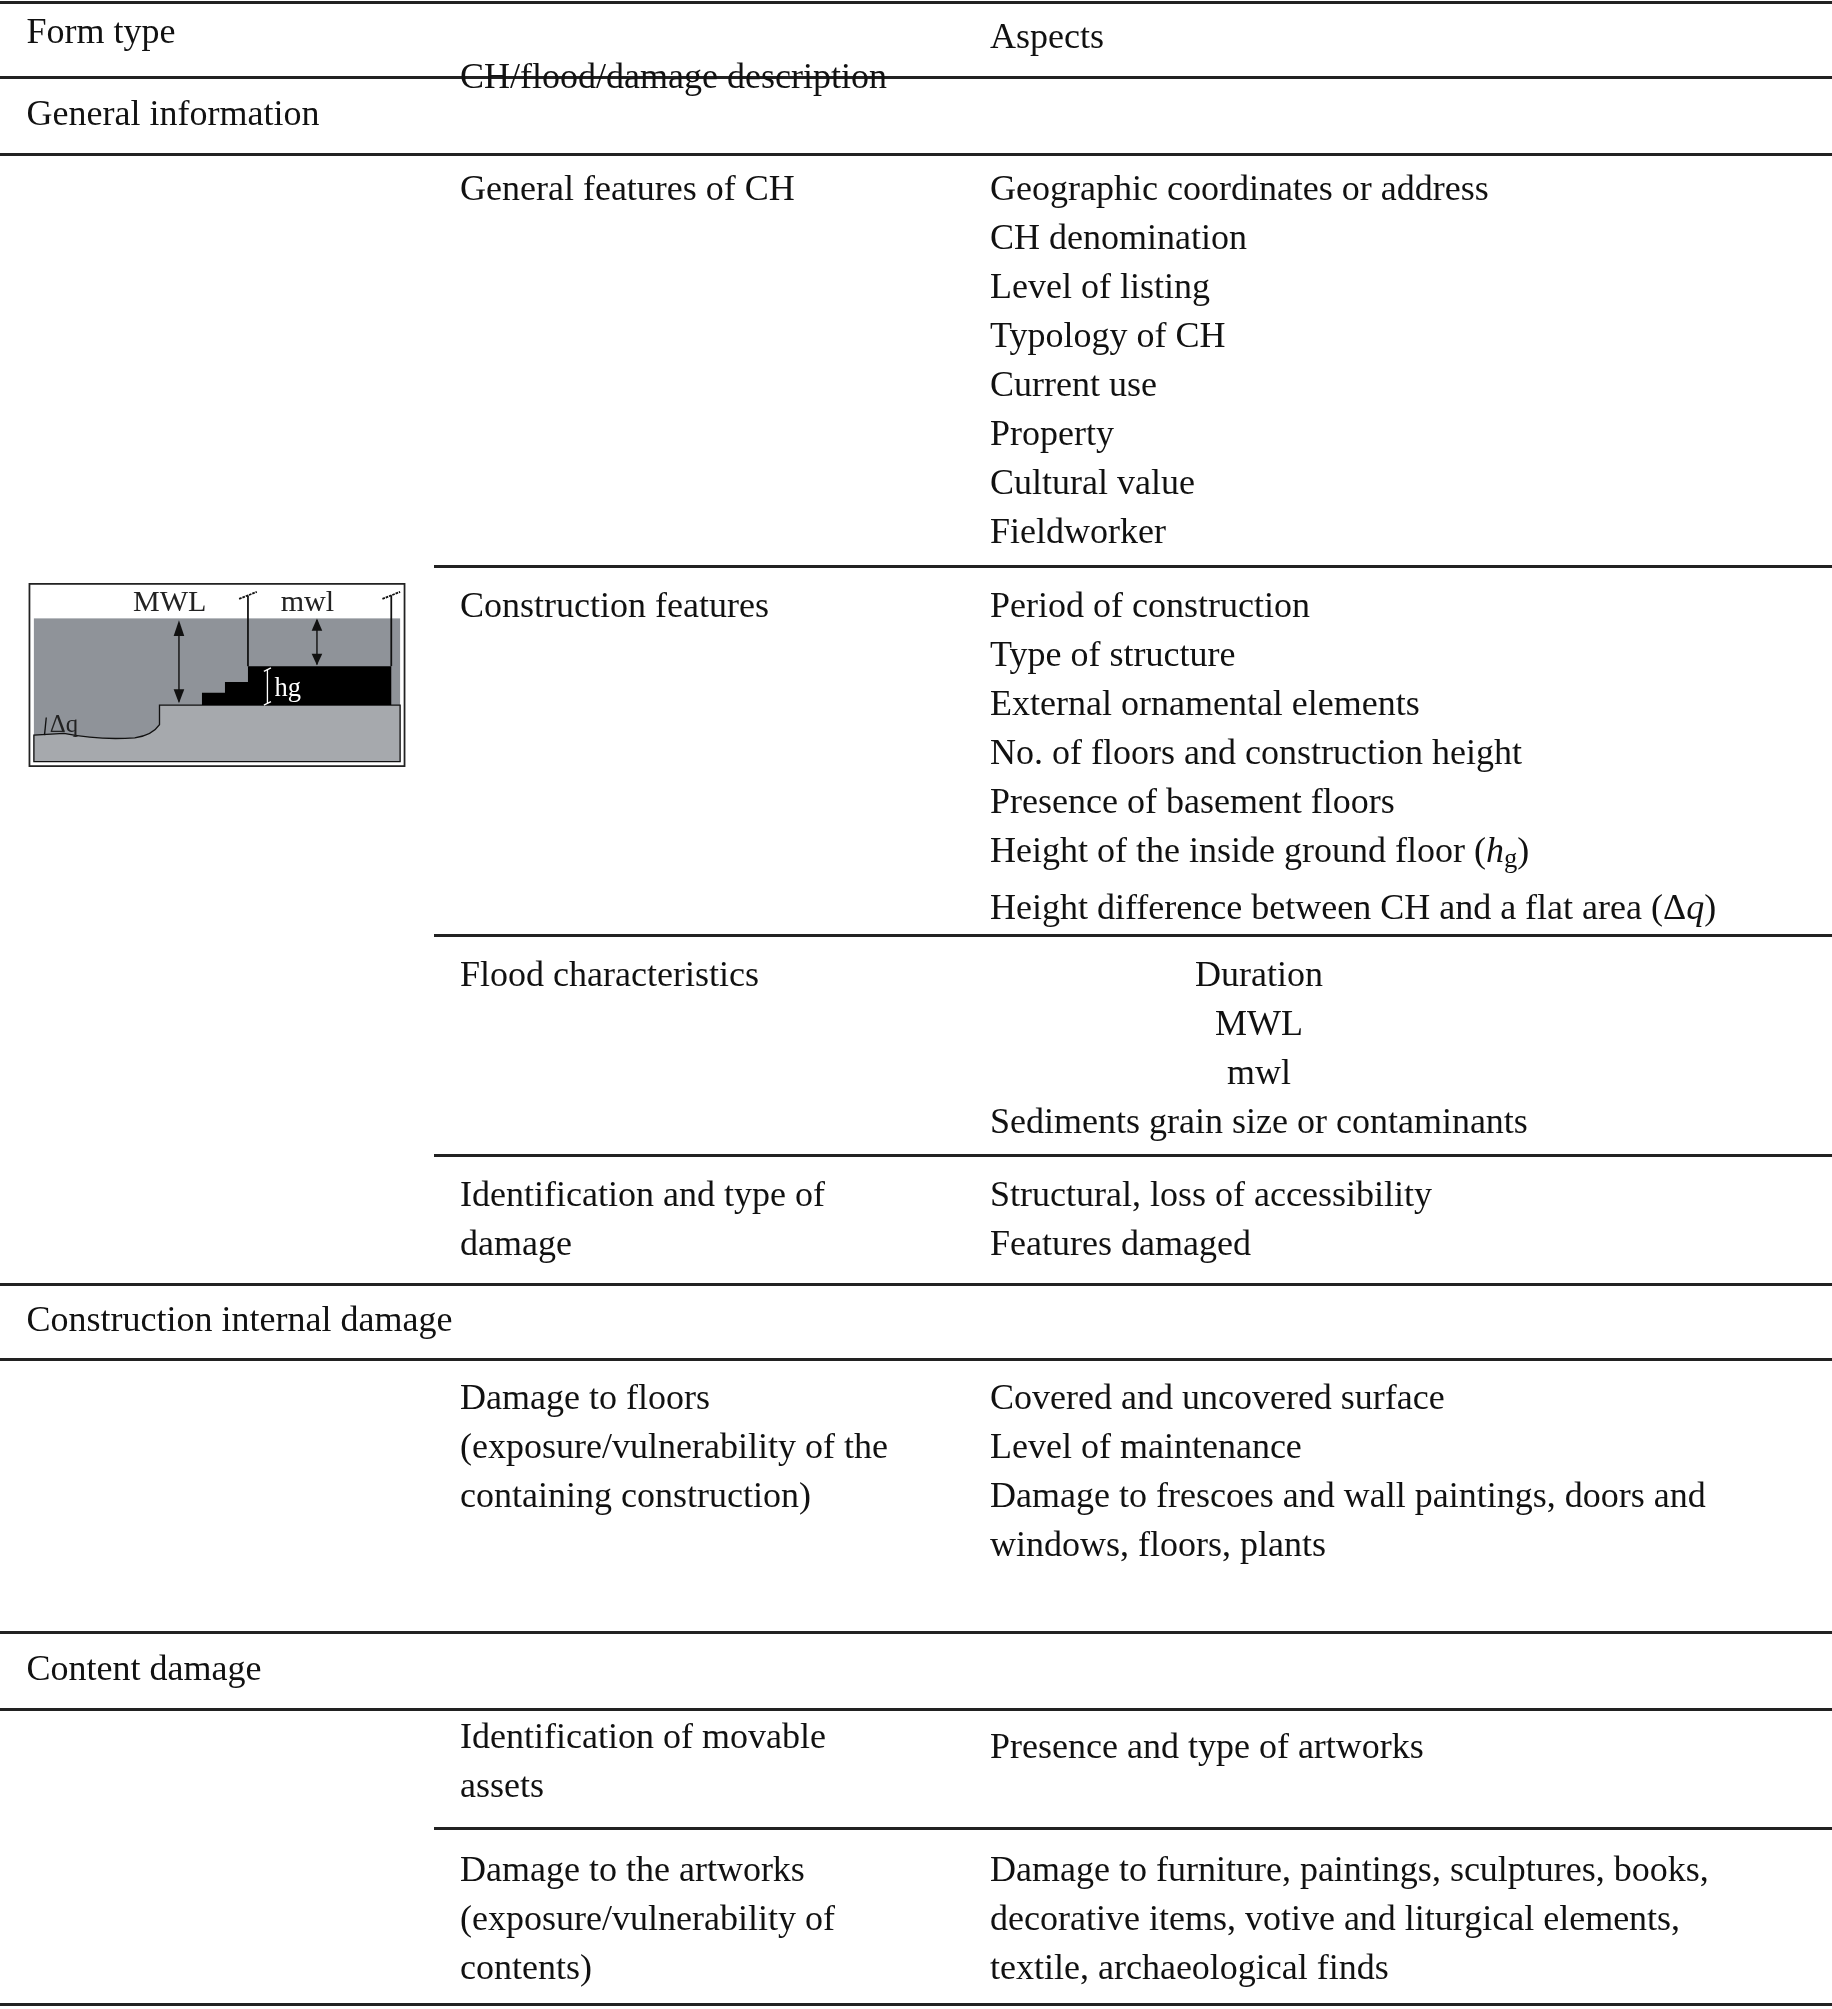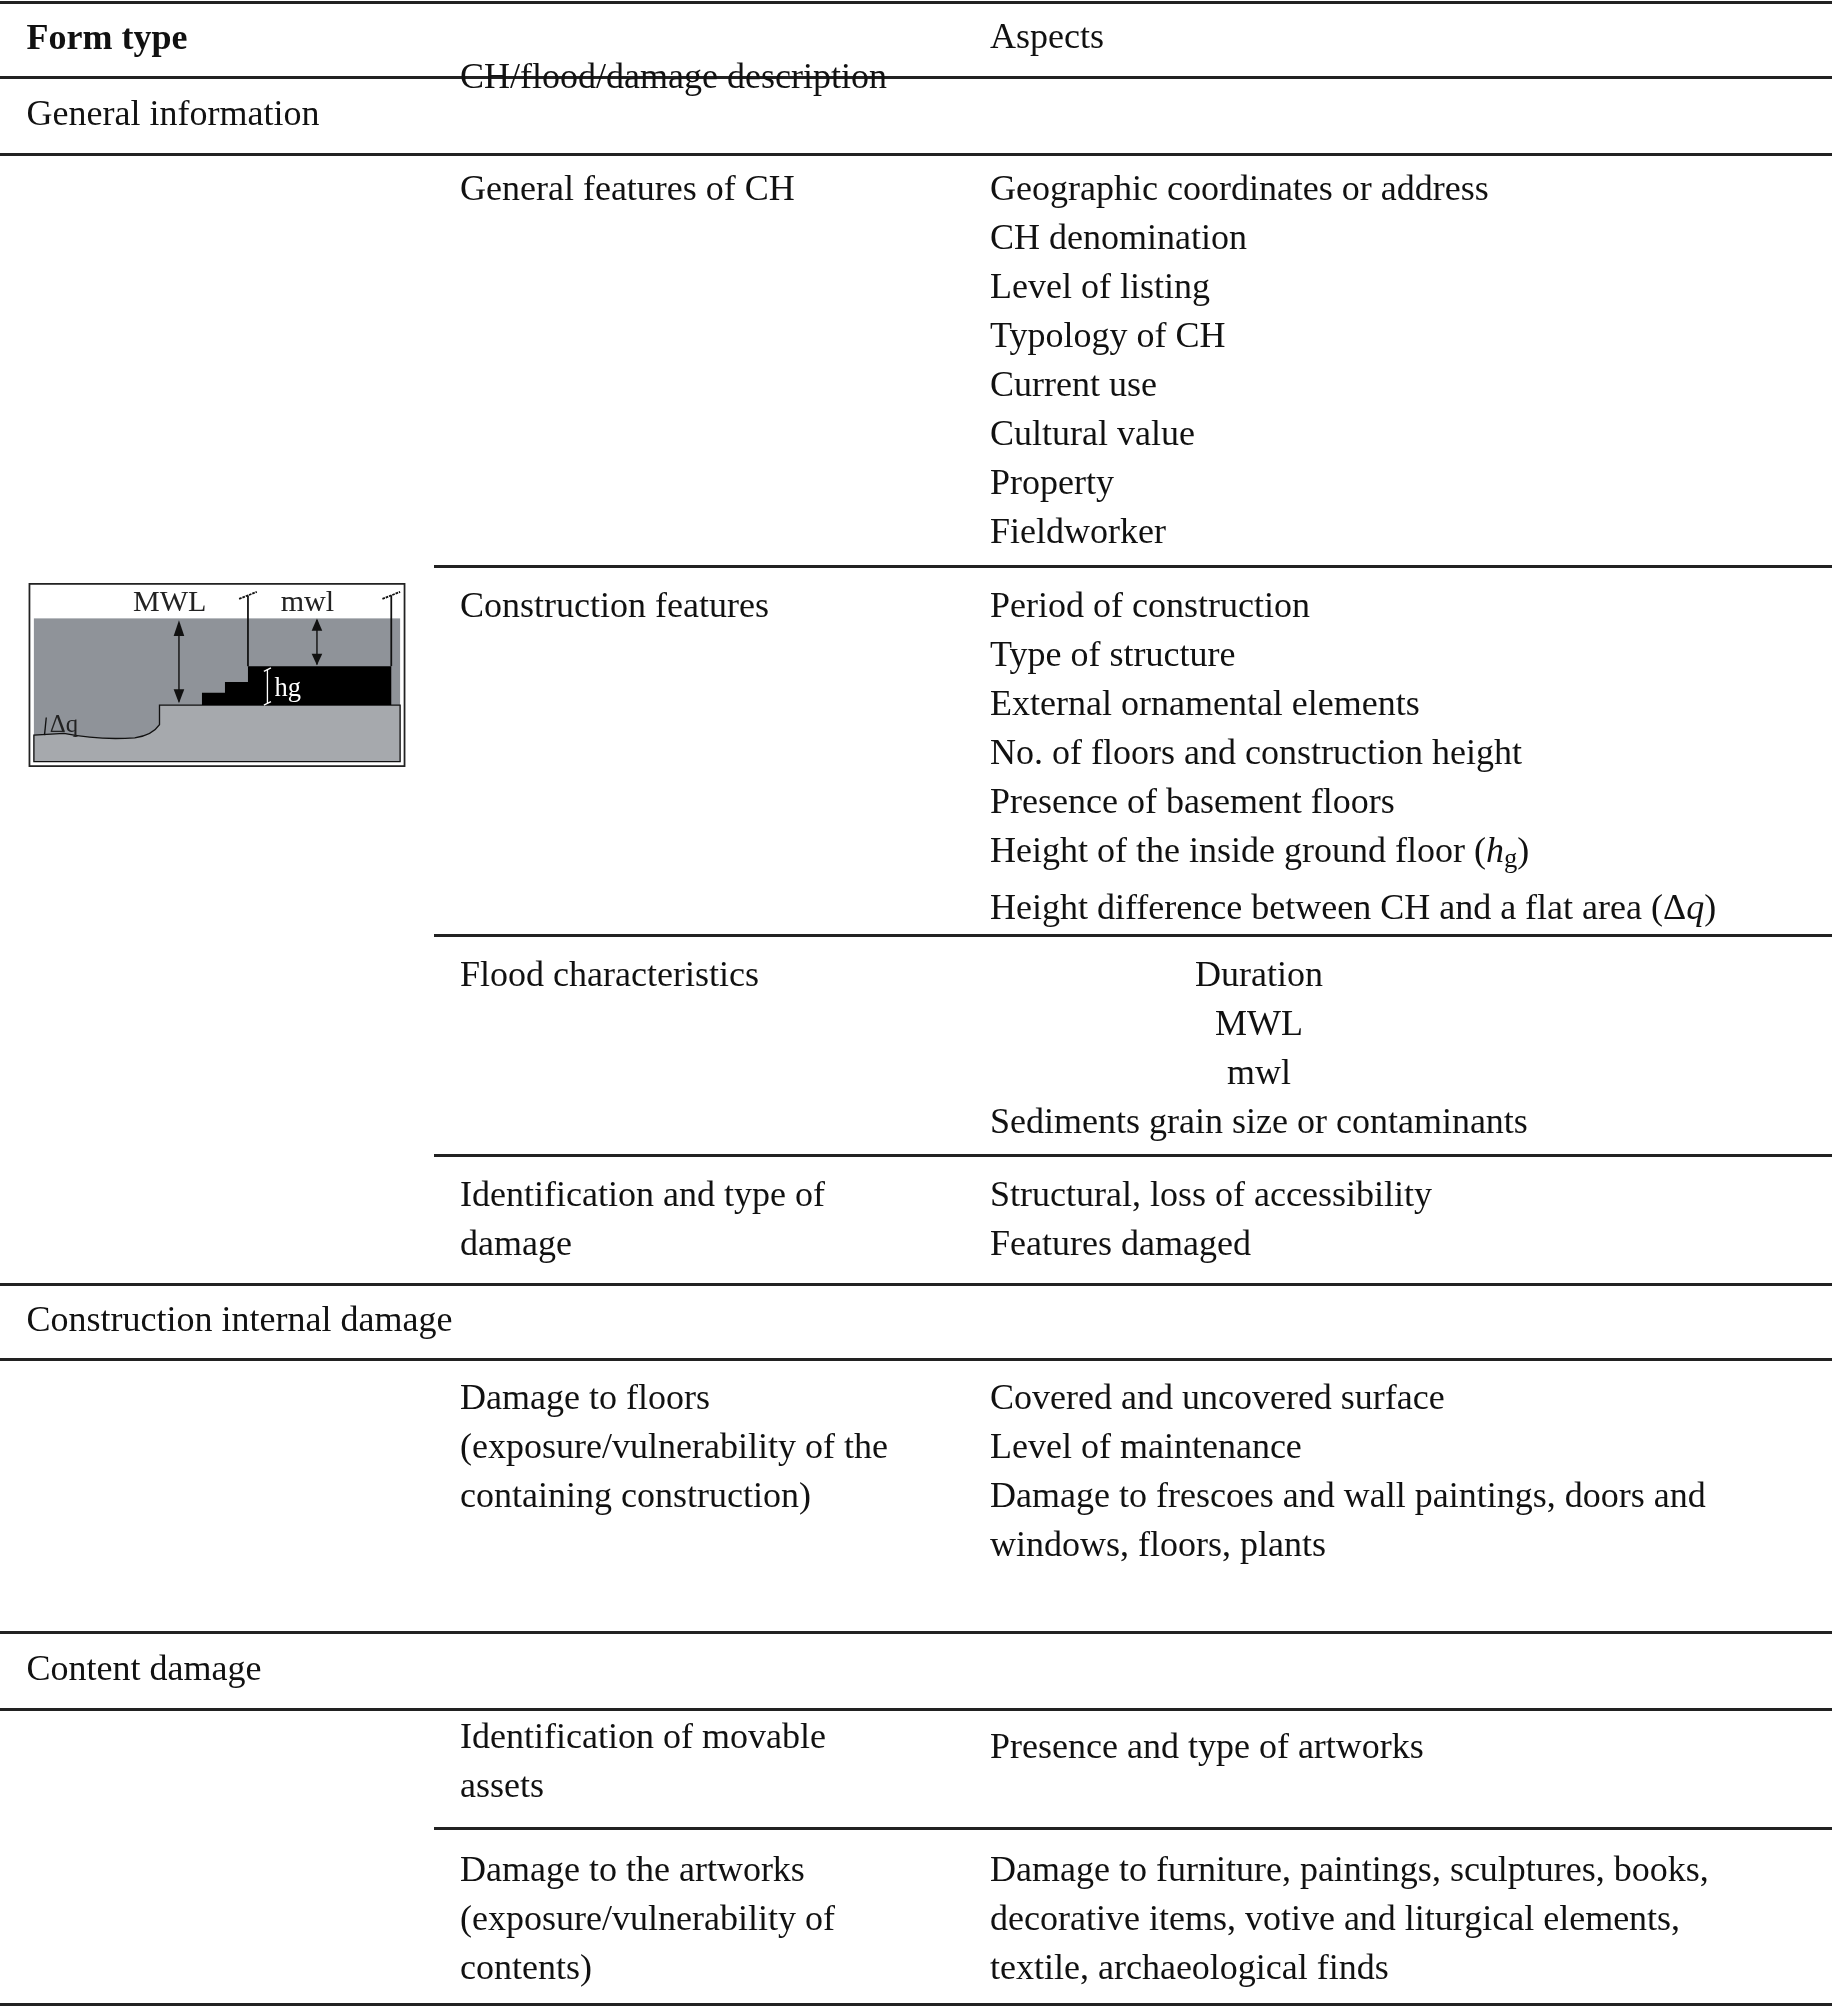--- a/index.html
+++ b/index.html
@@ -32,21 +32,21 @@
 <div class="rule partial" style="top:565px;"></div>
 <div class="rule partial" style="top:934px;"></div>
 <div class="rule partial" style="top:1154px;"></div>
 <div class="rule full" style="top:1283px;"></div>
 <div class="rule full" style="top:1358px;"></div>
 <div class="rule full" style="top:1631px;"></div>
 <div class="rule full" style="top:1708px;"></div>
 <div class="rule partial" style="top:1827px;"></div>
 <div class="rule full" style="top:2003px;"></div>
 
-<div class="cell c1" style="top:13px;font-weight:bold;">Form type</div>
+<div class="cell c1" style="top:7px;">Form type</div>
 <div class="cell c2" style="top:30px;margin-top:22px;">CH/flood/damage description</div>
 <div class="cell c3" style="top:12.4px;">Aspects</div>
 
 <div class="cell c1" style="top:89px;">General information</div>
 
 <div class="diagram">
   <svg width="378" height="184" viewBox="0 0 426 208" xmlns="http://www.w3.org/2000/svg">
     <rect x="1" y="1" width="424" height="206" fill="#ffffff" stroke="#222" stroke-width="2"></rect>
 
     <rect x="6" y="40" width="414" height="162" fill="#8f9399"></rect>
@@ -80,22 +80,22 @@
   </svg>
 </div>
 
 <div class="cell c2" style="top:164px;">General features of CH</div>
 <div class="cell c3 lines" style="top:164px;">
   <span>Geographic coordinates or address</span>
   <span>CH denomination</span>
   <span>Level of listing</span>
   <span>Typology of CH</span>
   <span>Current use</span>
+  <span>Property</span>
   <span>Cultural value</span>
-  <span>Property</span>
   <span>Fieldworker</span>
 </div>
 
 <div class="cell c2" style="top:581px;">Construction features</div>
 <div class="cell c3 lines" style="top:581px;">
   <span>Period of construction</span>
   <span>Type of structure</span>
   <span>External ornamental elements</span>
   <span>No. of floors and construction height</span>
   <span>Presence of basement floors</span>

